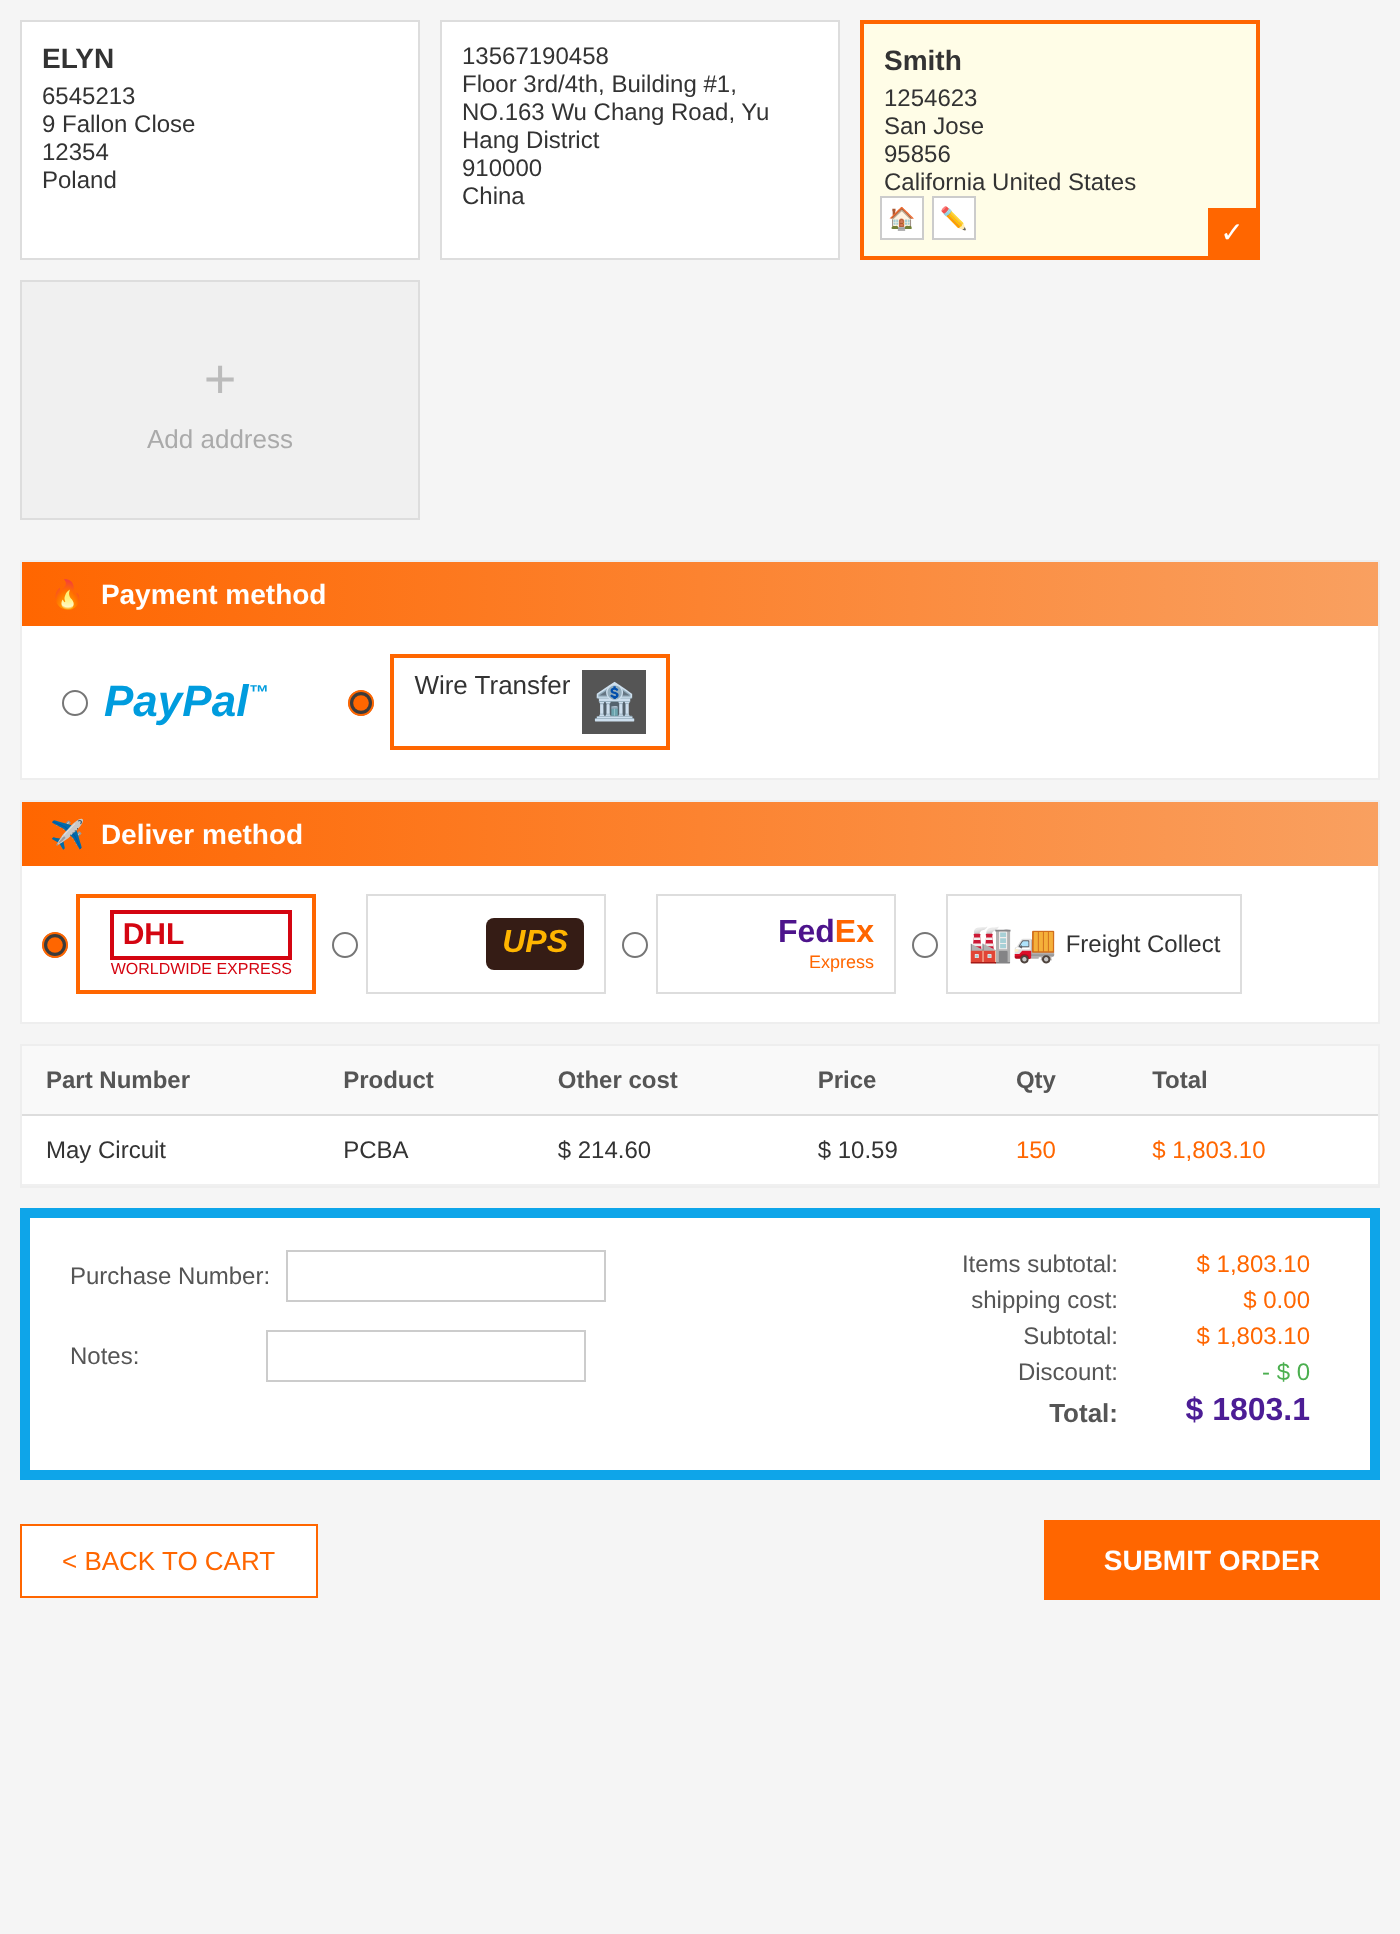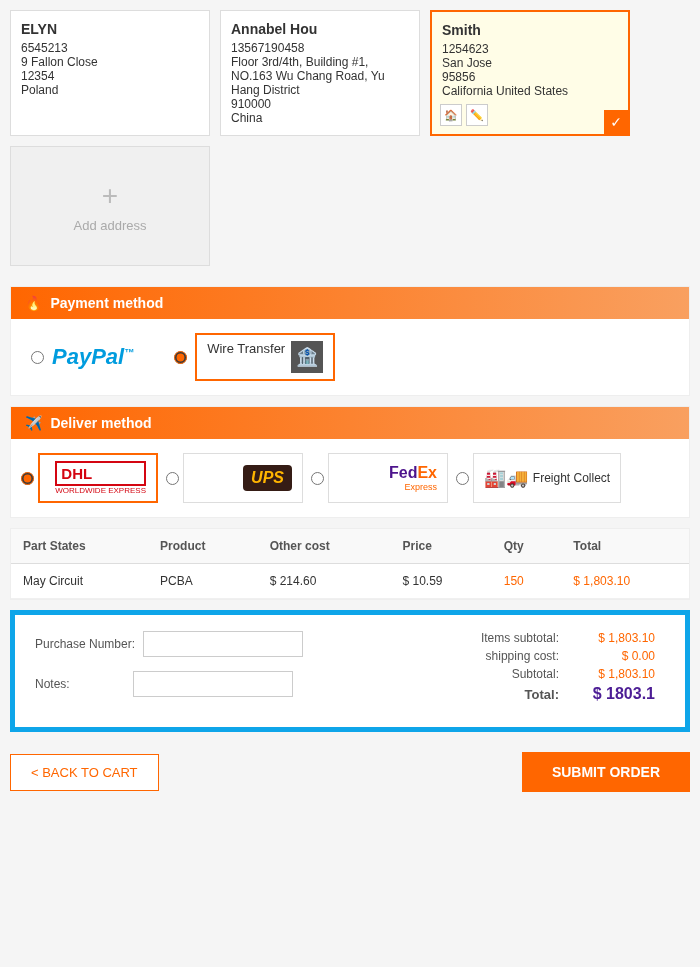--- a/index.html
+++ b/index.html
@@ -272,21 +272,20 @@
 
   <div class="address-card">
     <div class="card-name">ELYN</div>
     <div>6545213</div>
     <div>9 Fallon Close</div>
     <div>12354</div>
     <div>Poland</div>
   </div>
 
   <div class="address-card">
-    <div class="card-name">Annabel Hou</div>
     <div>13567190458</div>
     <div>Floor 3rd/4th, Building #1, NO.163 Wu Chang Road, Yu Hang District</div>
     <div>910000</div>
     <div>China</div>
   </div>
 
   <div class="address-card selected">
     <div class="card-name">Smith</div>
     <div>1254623</div>
     <div>San Jose</div>
@@ -372,21 +371,21 @@
         </div>
       </div>
     </div>
   </div>
 </div>
 
 <div class="order-section">
   <table class="order-table">
     <thead>
       <tr>
-        <th>Part States</th>
+        <th>Part Number</th>
         <th>Product</th>
         <th>Other cost</th>
         <th>Price</th>
         <th>Qty</th>
         <th>Total</th>
       </tr>
     </thead>
     <tbody>
       <tr>
         <td>May Circuit</td>
@@ -422,20 +421,24 @@
           <span class="summary-value">$ 1,803.10</span>
         </div>
         <div class="summary-row">
           <span class="summary-label">shipping cost:</span>
           <span class="summary-value">$ 0.00</span>
         </div>
         <div class="summary-row">
           <span class="summary-label">Subtotal:</span>
           <span class="summary-value">$ 1,803.10</span>
         </div>
+        <div class="summary-row">
+          <span class="summary-label">Discount:</span>
+          <span class="summary-value green">- $ 0</span>
+        </div>
         <div class="summary-row total-row">
           <span class="summary-label">Total:</span>
           <span class="summary-value">$ 1803.1</span>
         </div>
       </div>
     </div>
   </div>
 </div>
 
 <div class="footer-bar">

